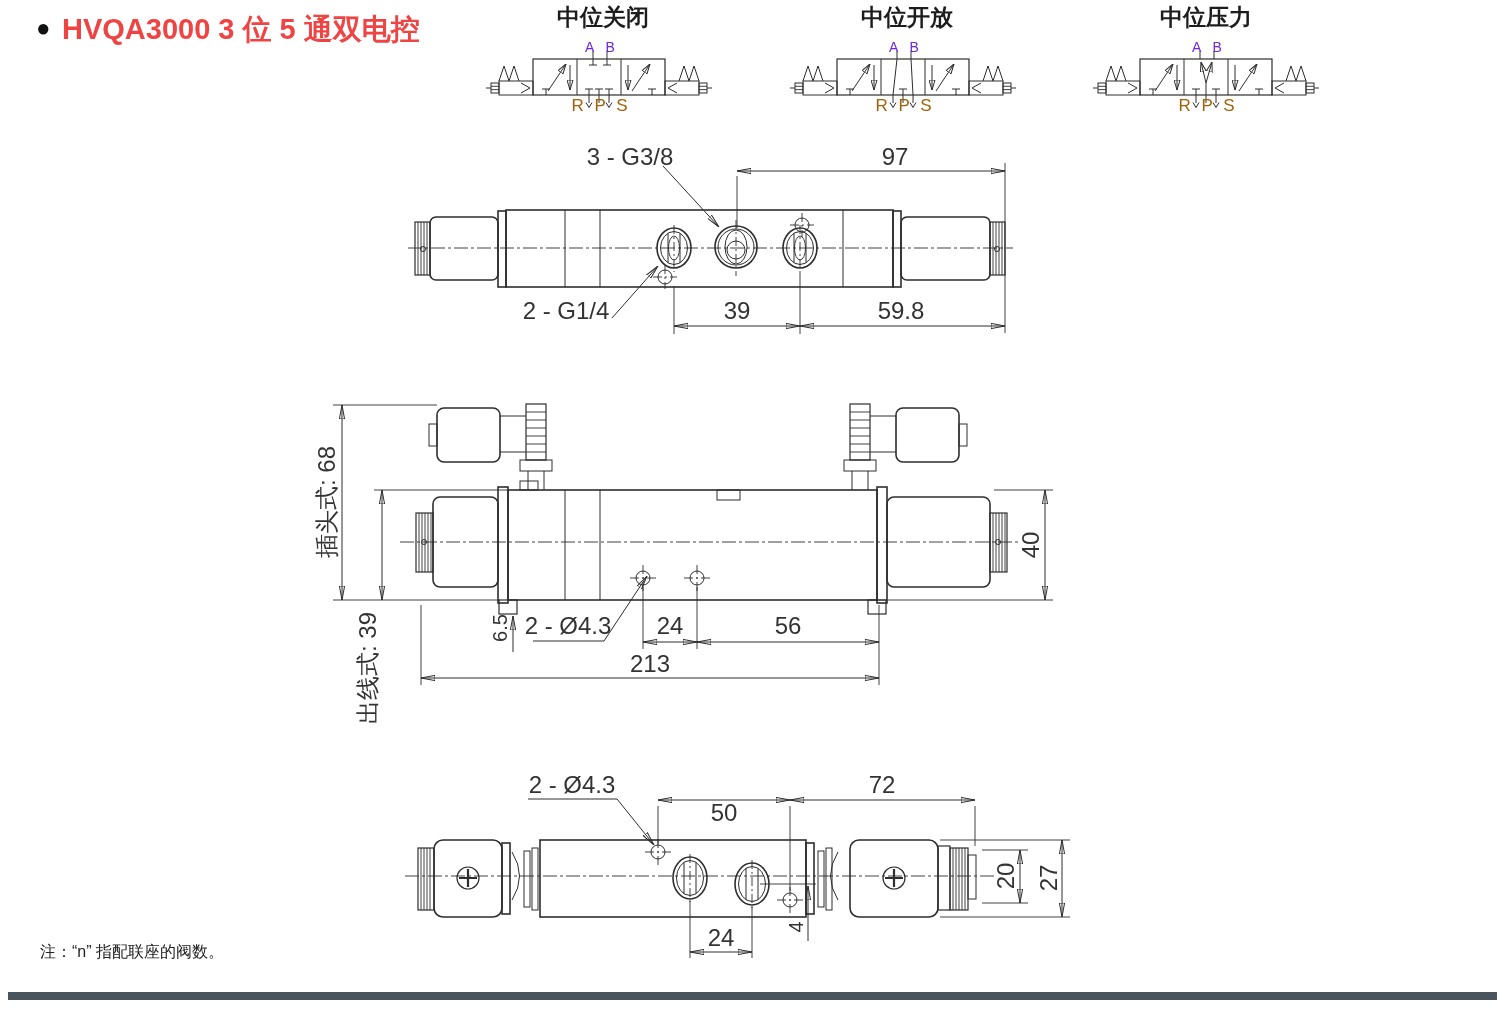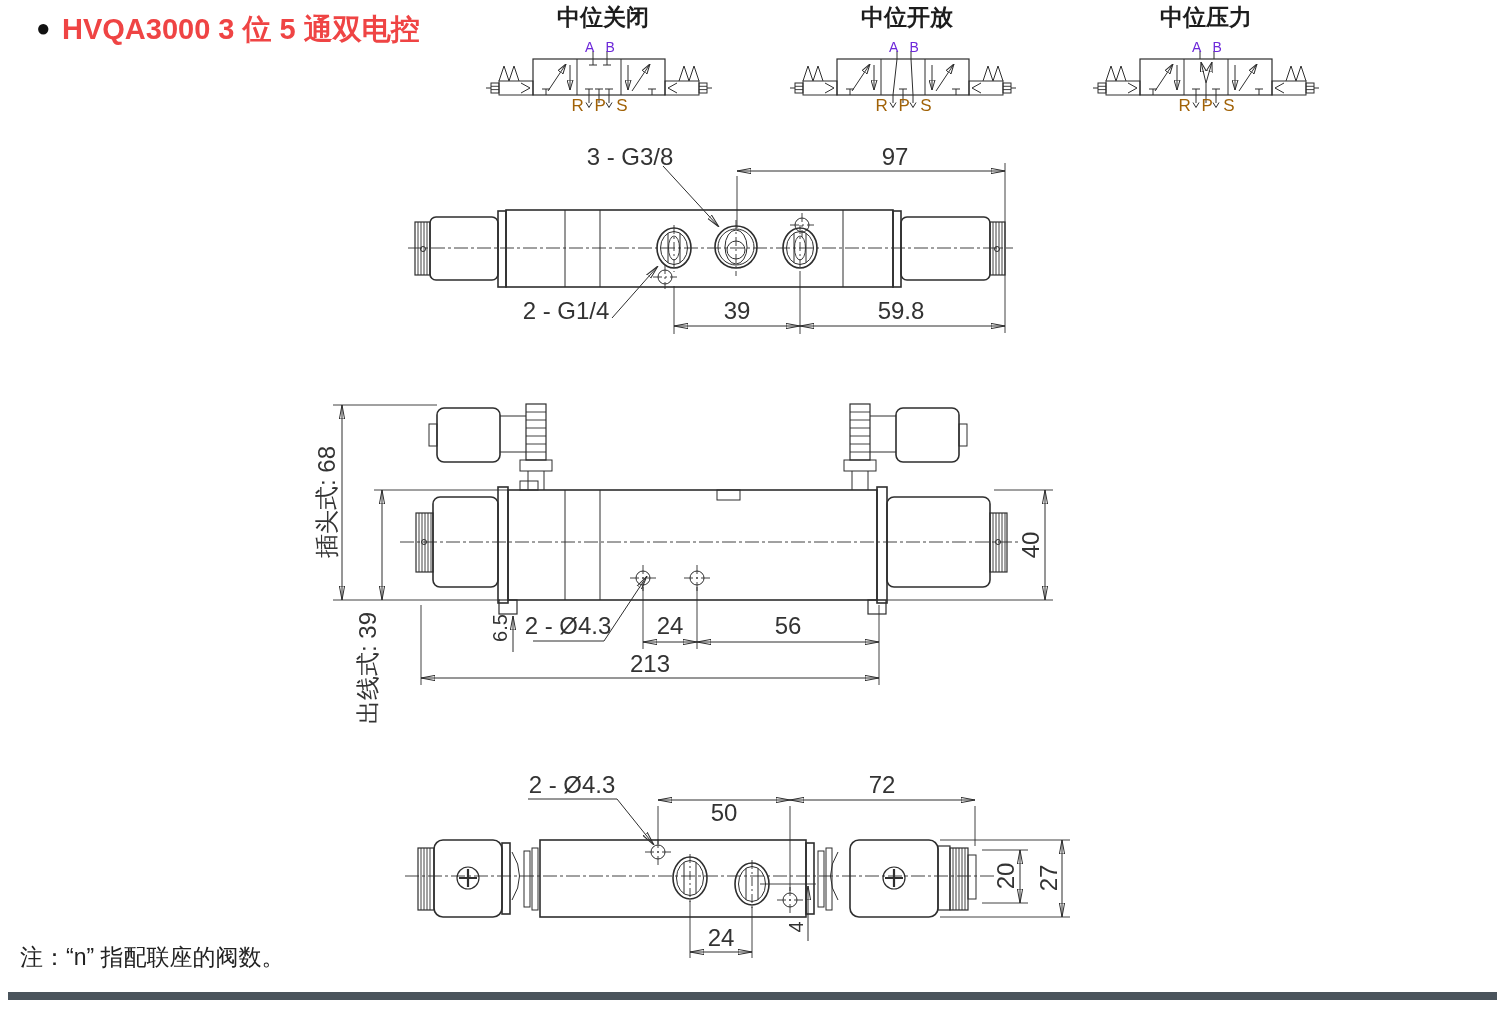--- a/index.html
+++ b/index.html
@@ -14,21 +14,21 @@
   .cl{stroke-width:.9;stroke-dasharray:14 3 3 3;stroke:#3c3c3c;}
   .hx{stroke-width:.9;stroke-dasharray:9 3 2 3;stroke:#3c3c3c;}
   .lbl{position:absolute;font-size:24px;color:#333;white-space:nowrap;transform:translateX(-50%);line-height:1.1;}
   .rot{transform:translate(-50%,-50%) rotate(-90deg);transform-origin:center;}
   .sm{font-size:20px;}
   .symtitle{position:absolute;font-size:23px;font-weight:bold;color:#1c1c1c;transform:translateX(-50%);white-space:nowrap;}
   .ports{position:absolute;font-size:14px;letter-spacing:4px;color:#6d28d9;transform:translateX(-50%);white-space:nowrap;}
   .portsb{position:absolute;font-size:17px;letter-spacing:3px;color:#a16207;transform:translateX(-50%);white-space:nowrap;}
   #title-bullet{position:absolute;left:36px;top:14px;font-size:24px;color:#111;}
   #page-title{position:absolute;left:62px;top:10px;font-size:29px;font-weight:bold;color:#ef4444;white-space:nowrap;}
-  #note{position:absolute;left:20px;top:942px;font-size:23px;color:#222;white-space:nowrap;}
+  #note{position:absolute;left:40px;top:942px;font-size:16px;color:#222;white-space:nowrap;}
   #footer-bar{position:absolute;left:8px;top:992px;width:1489px;height:8px;}
 </style>
 </head>
 <body>
 
 <div id="page">
 
 <svg id="art" width="1506" height="1018" viewBox="0 0 1506 1018">
   <defs>
     <marker id="dimarr" orient="auto-start-reverse" markerWidth="14" markerHeight="7" refX="14" refY="3.5" viewBox="0 0 14 7">

